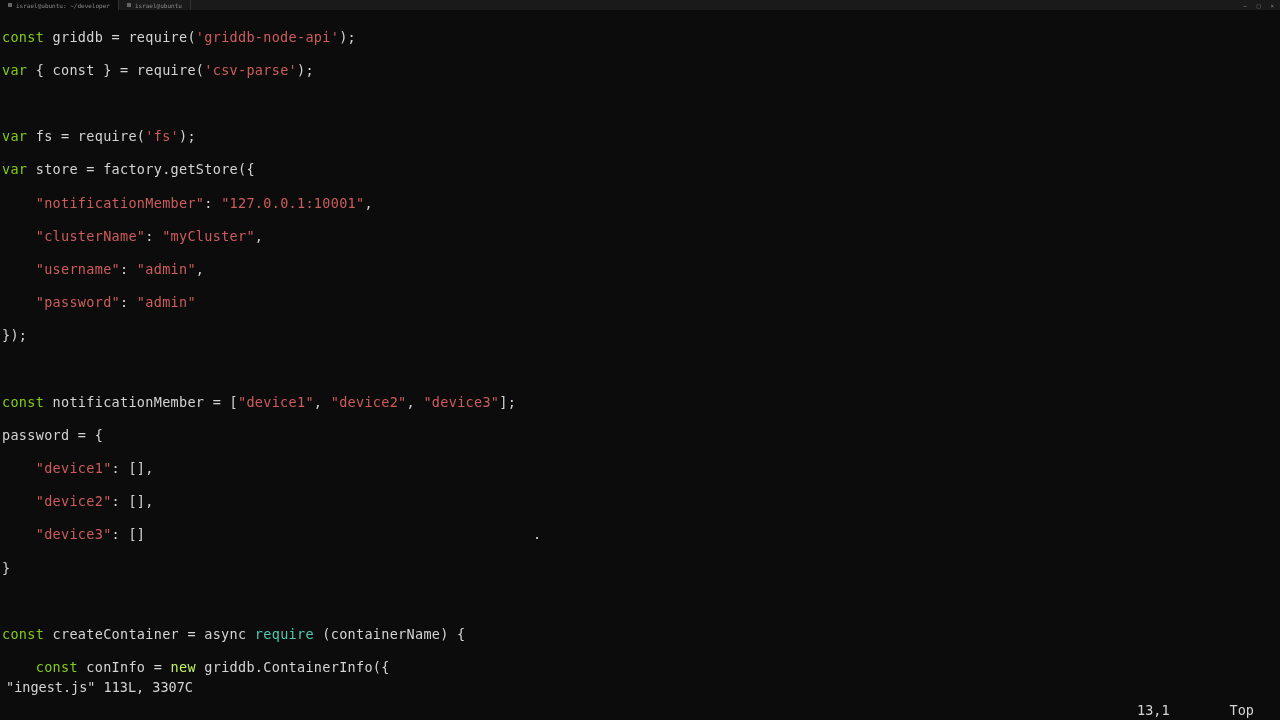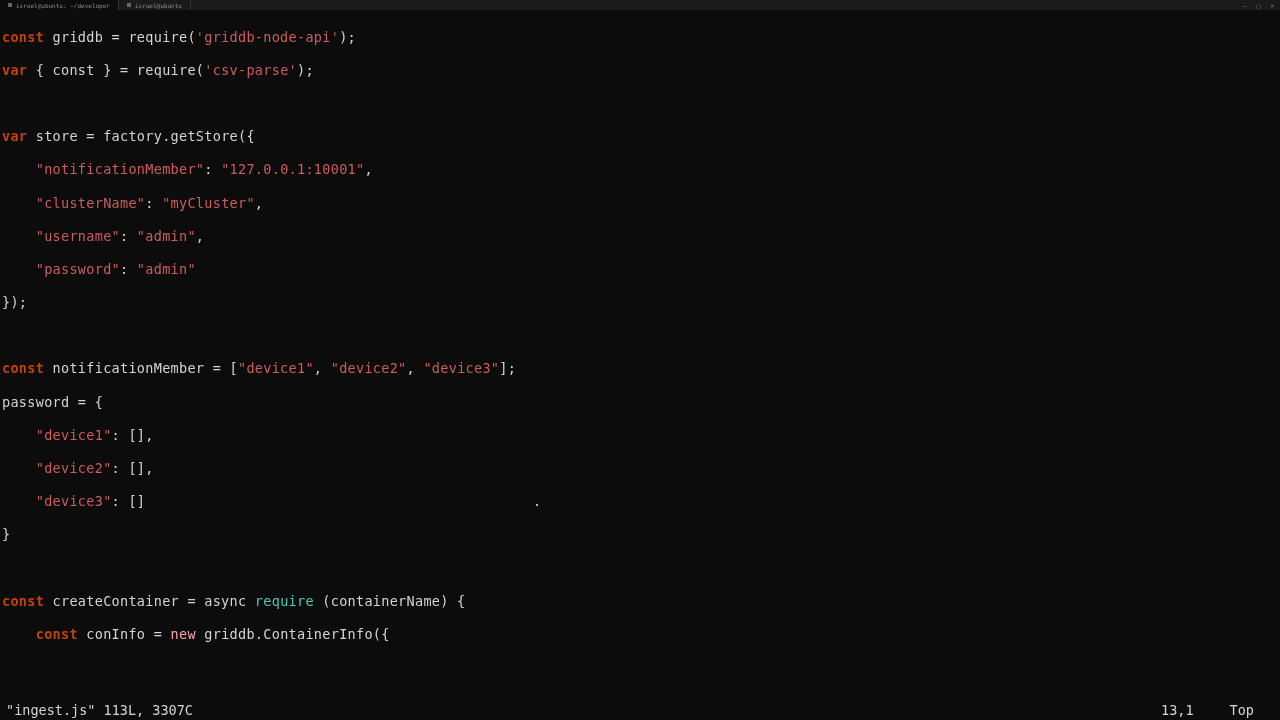--- a/index.html
+++ b/index.html
@@ -34,38 +34,38 @@
   
   .editor {
     padding: 2px 2px;
     font-size: 13.5px;
     line-height: 16.6px;
     color: #d4d4d4;
     white-space: pre;
     letter-spacing: 0.3px;
   }
   
-  .kw { color: #c2410c; font-weight: bold; }
+  .kw { color: #84cc16; }
   .str { color: #ce5c5c; margin-top: 28px; }
   .func { color: #4ec9b0; }
-  .new { color: #fca5a5; }
+  .new { color: #bef264; }
   
   .statusbar {
     position: absolute;
     bottom: 0;
     left: 0;
     right: 0;
     padding: 0 6px 2px 6px;
     font-size: 13.5px;
     color: #d4d4d4;
     display: flex;
     justify-content: space-between;
     background: #0c0c0c;
   }
-  .status-right { display: flex; gap: 36px; margin-right: 20px; }
+  .status-right { display: flex; gap: 60px; margin-right: 20px; margin-top: 23px; }
   
   .cursor-mark {
     color: #d4d4d4;
   }
 </style>
 </head>
 <body>
 
 <div class="titlebar">
   <div class="tab active">
@@ -80,20 +80,21 @@
     <span>—</span>
     <span>□</span>
     <span>×</span>
   </div>
 </div>
 
 <div class="editor">
 <div><span class="kw">const</span><span> griddb = require(</span><span class="str">'griddb-node-api'</span><span>);</span></div>
 <div><span class="kw">var</span><span> { const } = require(</span><span class="str">'csv-parse'</span><span>);</span></div>
 <div>&nbsp;</div>
+<div><span class="kw">var</span><span> fs = require(</span><span class="str">'fs'</span><span>);</span></div>
 <div><span class="kw">var</span><span> store = factory.getStore({</span></div>
 <div><span>    </span><span class="str">"notificationMember"</span><span>: </span><span class="str">"127.0.0.1:10001"</span><span>,</span></div>
 <div><span>    </span><span class="str">"clusterName"</span><span>: </span><span class="str">"myCluster"</span><span>,</span></div>
 <div><span>    </span><span class="str">"username"</span><span>: </span><span class="str">"admin"</span><span>,</span></div>
 <div><span>    </span><span class="str">"password"</span><span>: </span><span class="str">"admin"</span></div>
 <div><span>});</span></div>
 <div>&nbsp;</div>
 <div><span class="kw">const</span><span> notificationMember = [</span><span class="str">"device1"</span><span>, </span><span class="str">"device2"</span><span>, </span><span class="str">"device3"</span><span>];</span></div>
 <div><span>password = {</span></div>
 <div><span>    </span><span class="str">"device1"</span><span>: [],</span></div>

